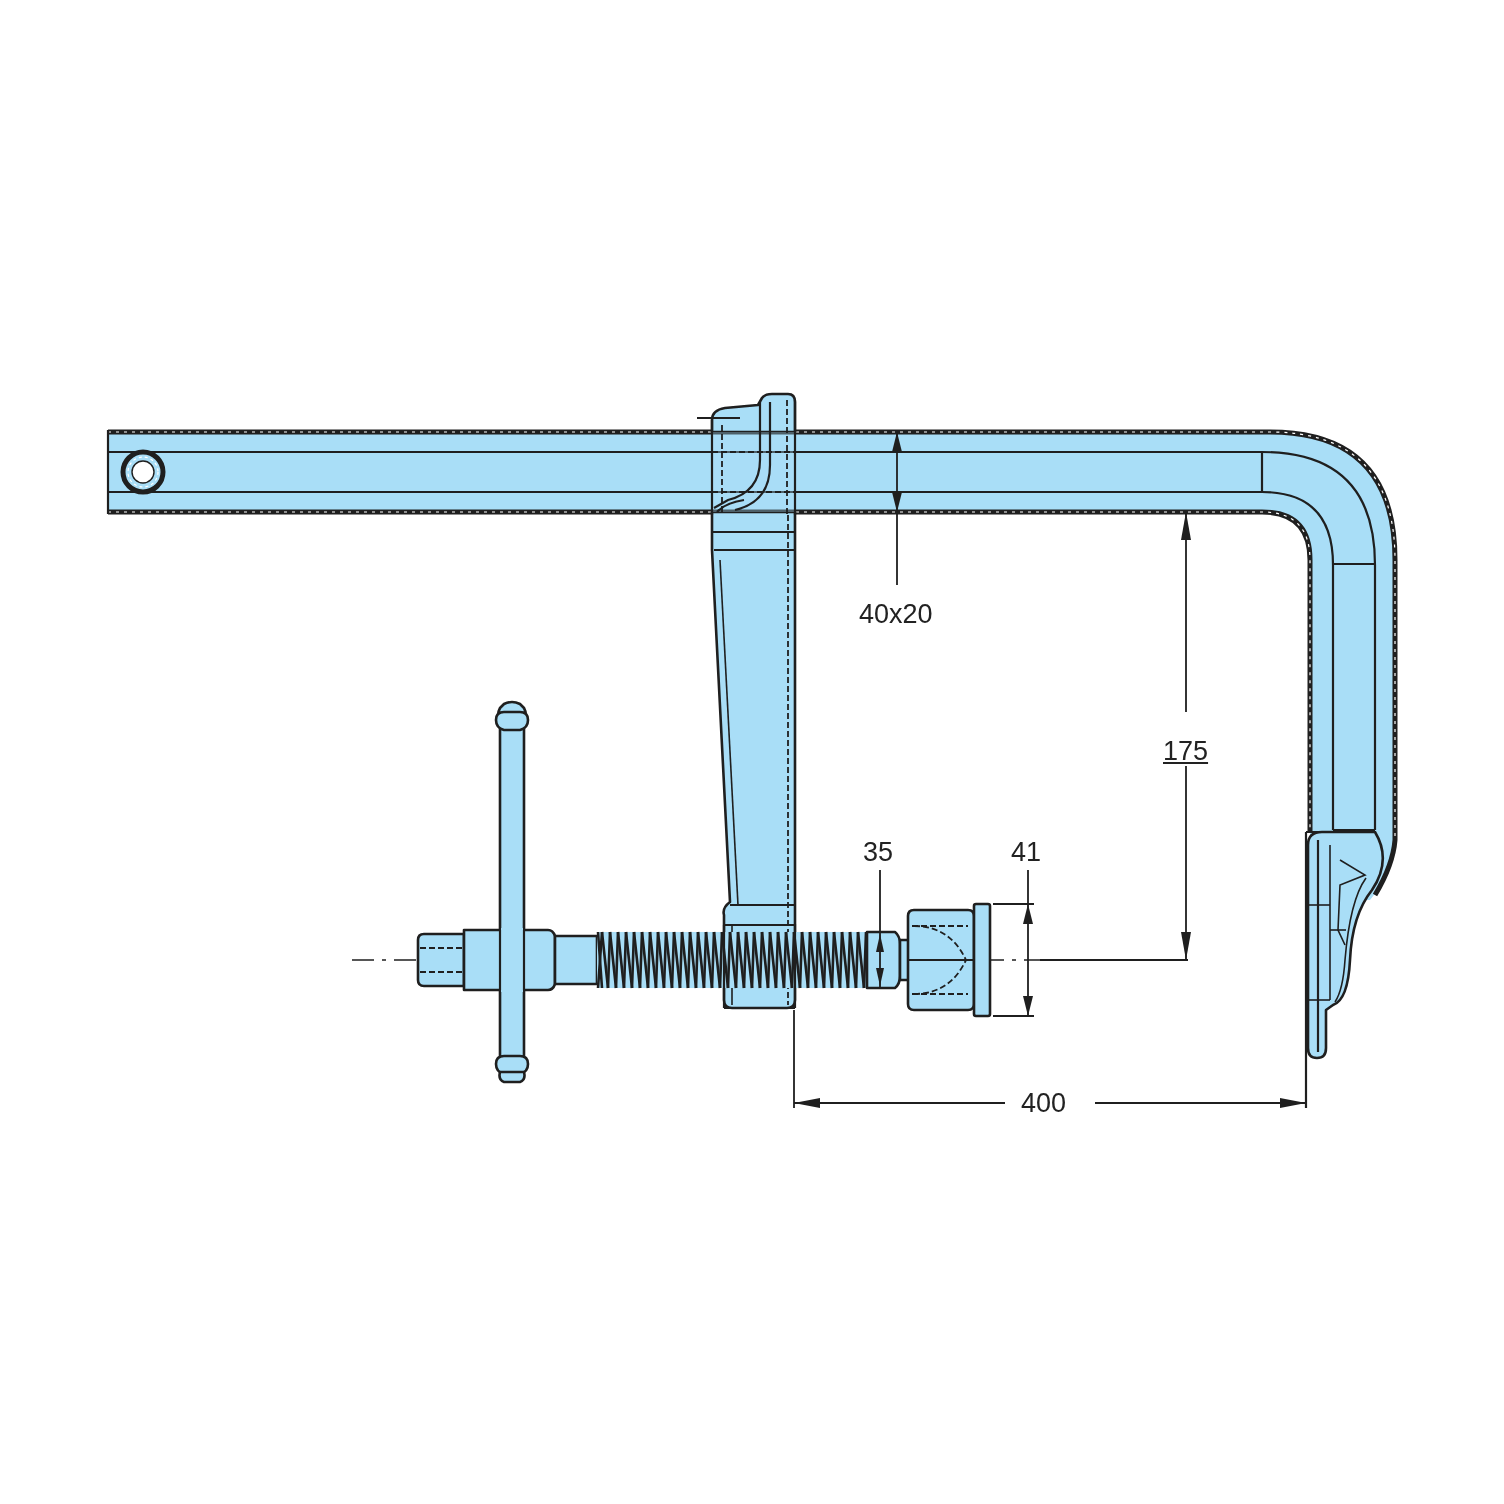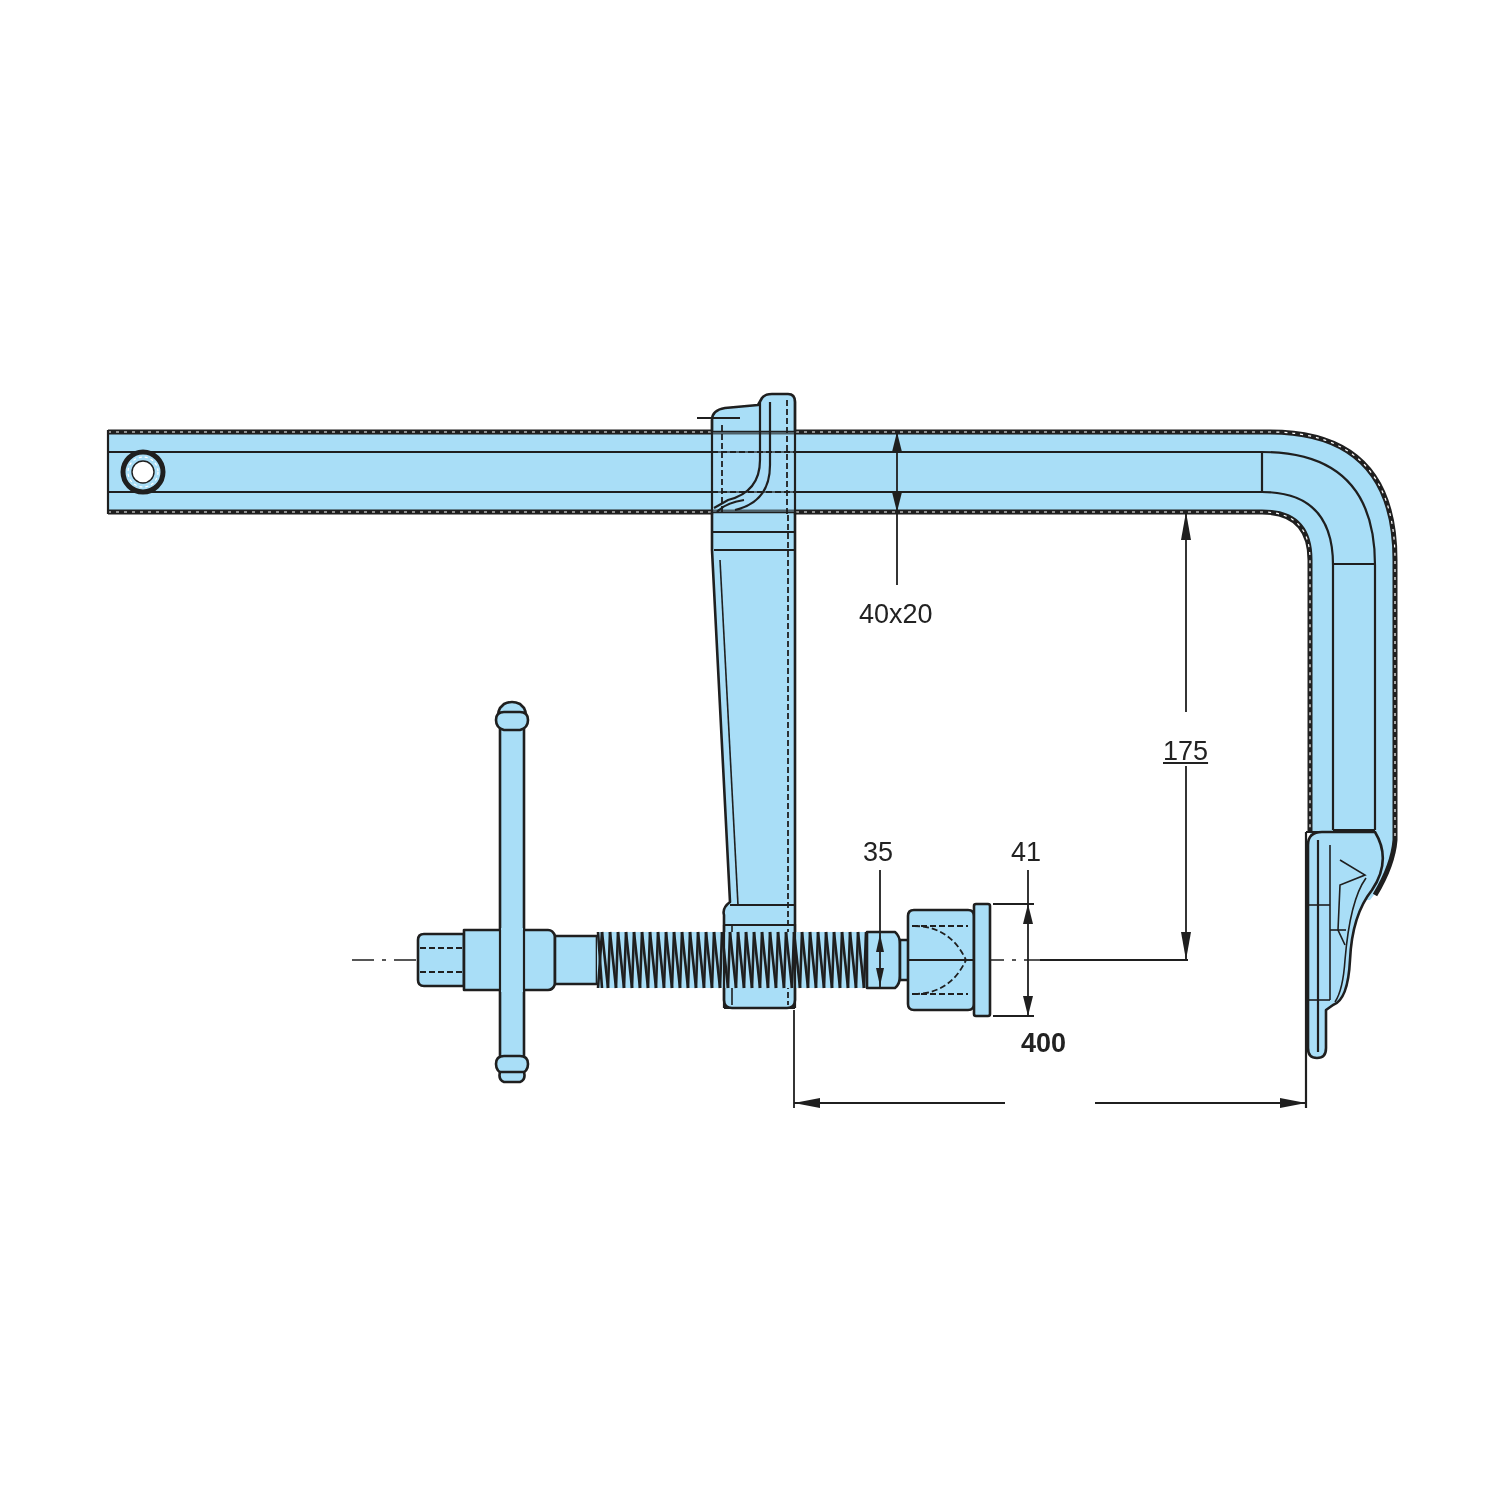--- a/index.html
+++ b/index.html
@@ -181,14 +181,14 @@
     <line class="dim" x1="1095" y1="1103" x2="1306" y2="1103"></line>
     <polygon class="arrow" points="794,1103 820,1098 820,1108"></polygon>
     <polygon class="arrow" points="1306,1103 1280,1098 1280,1108"></polygon>
   </g>
 </svg>
 
 <span class="dim-label" style="left:856px; top:599px;">40x20</span>
 <span class="dim-label" style="left:1160px; top:736px;text-decoration:underline;">175</span>
 <span class="dim-label" style="left:860px; top:837px; background:transparent;">35</span>
 <span class="dim-label" style="left:1008px; top:837px; background:transparent;">41</span>
-<span class="dim-label" style="left:1018px; top:1028px;font-weight:bold;">400</span>
+<span class="dim-label" style="left:1018px; top:1088px;">400</span>
 </div>
 
 </body></html>

